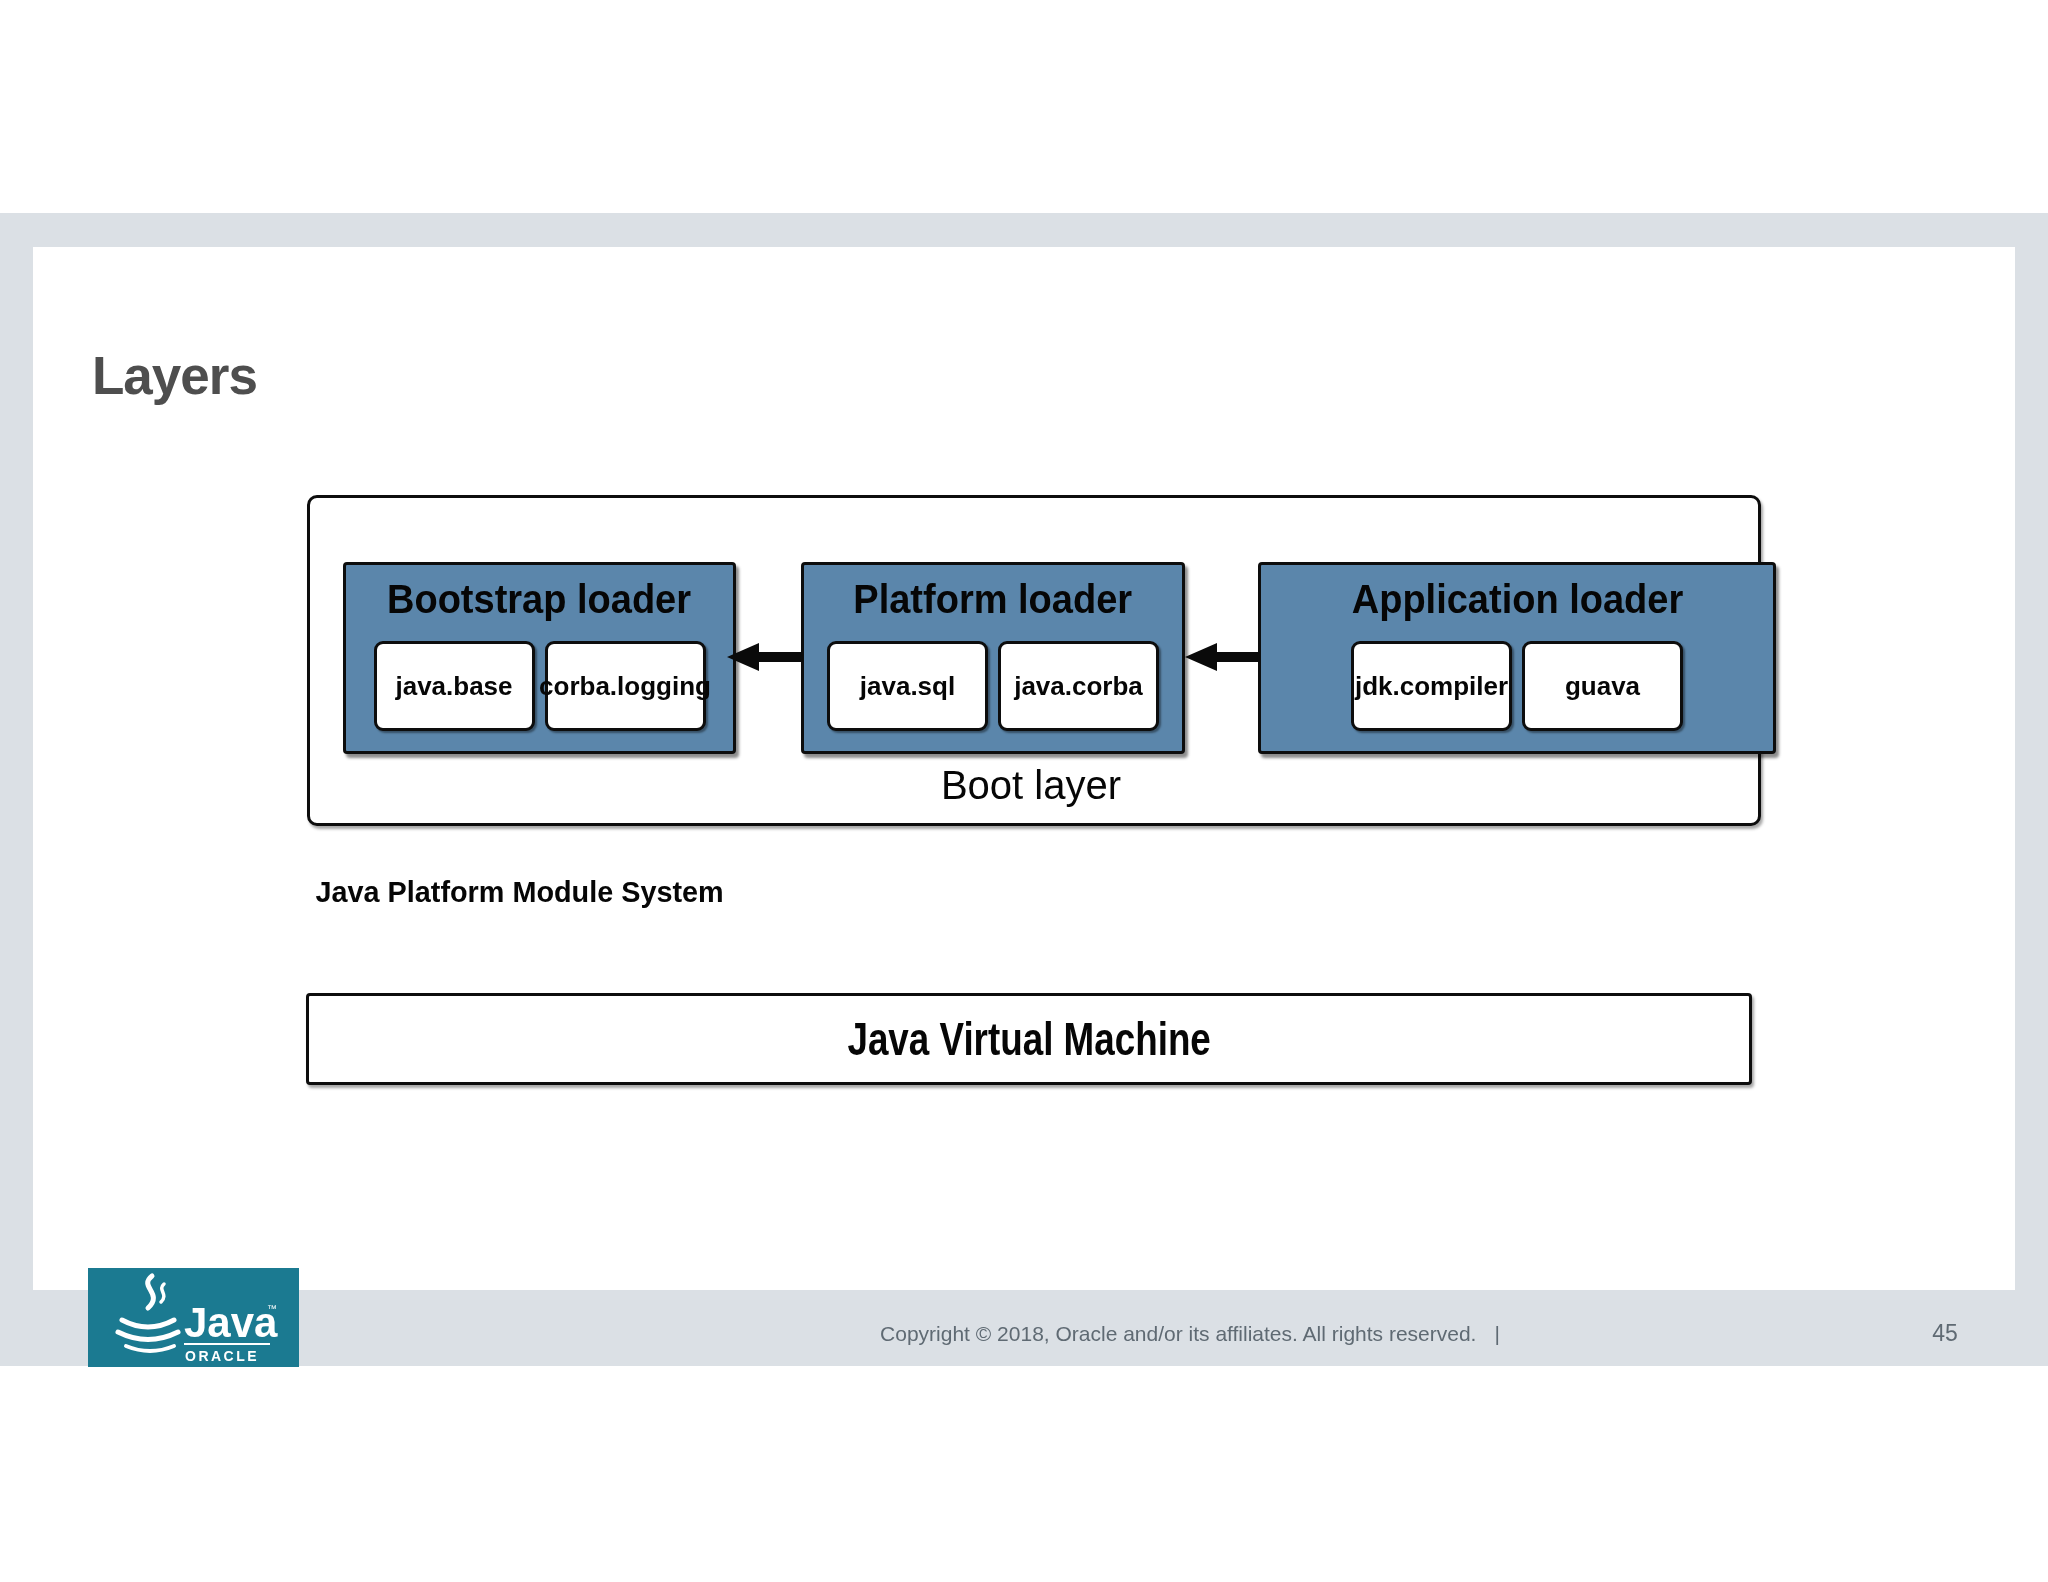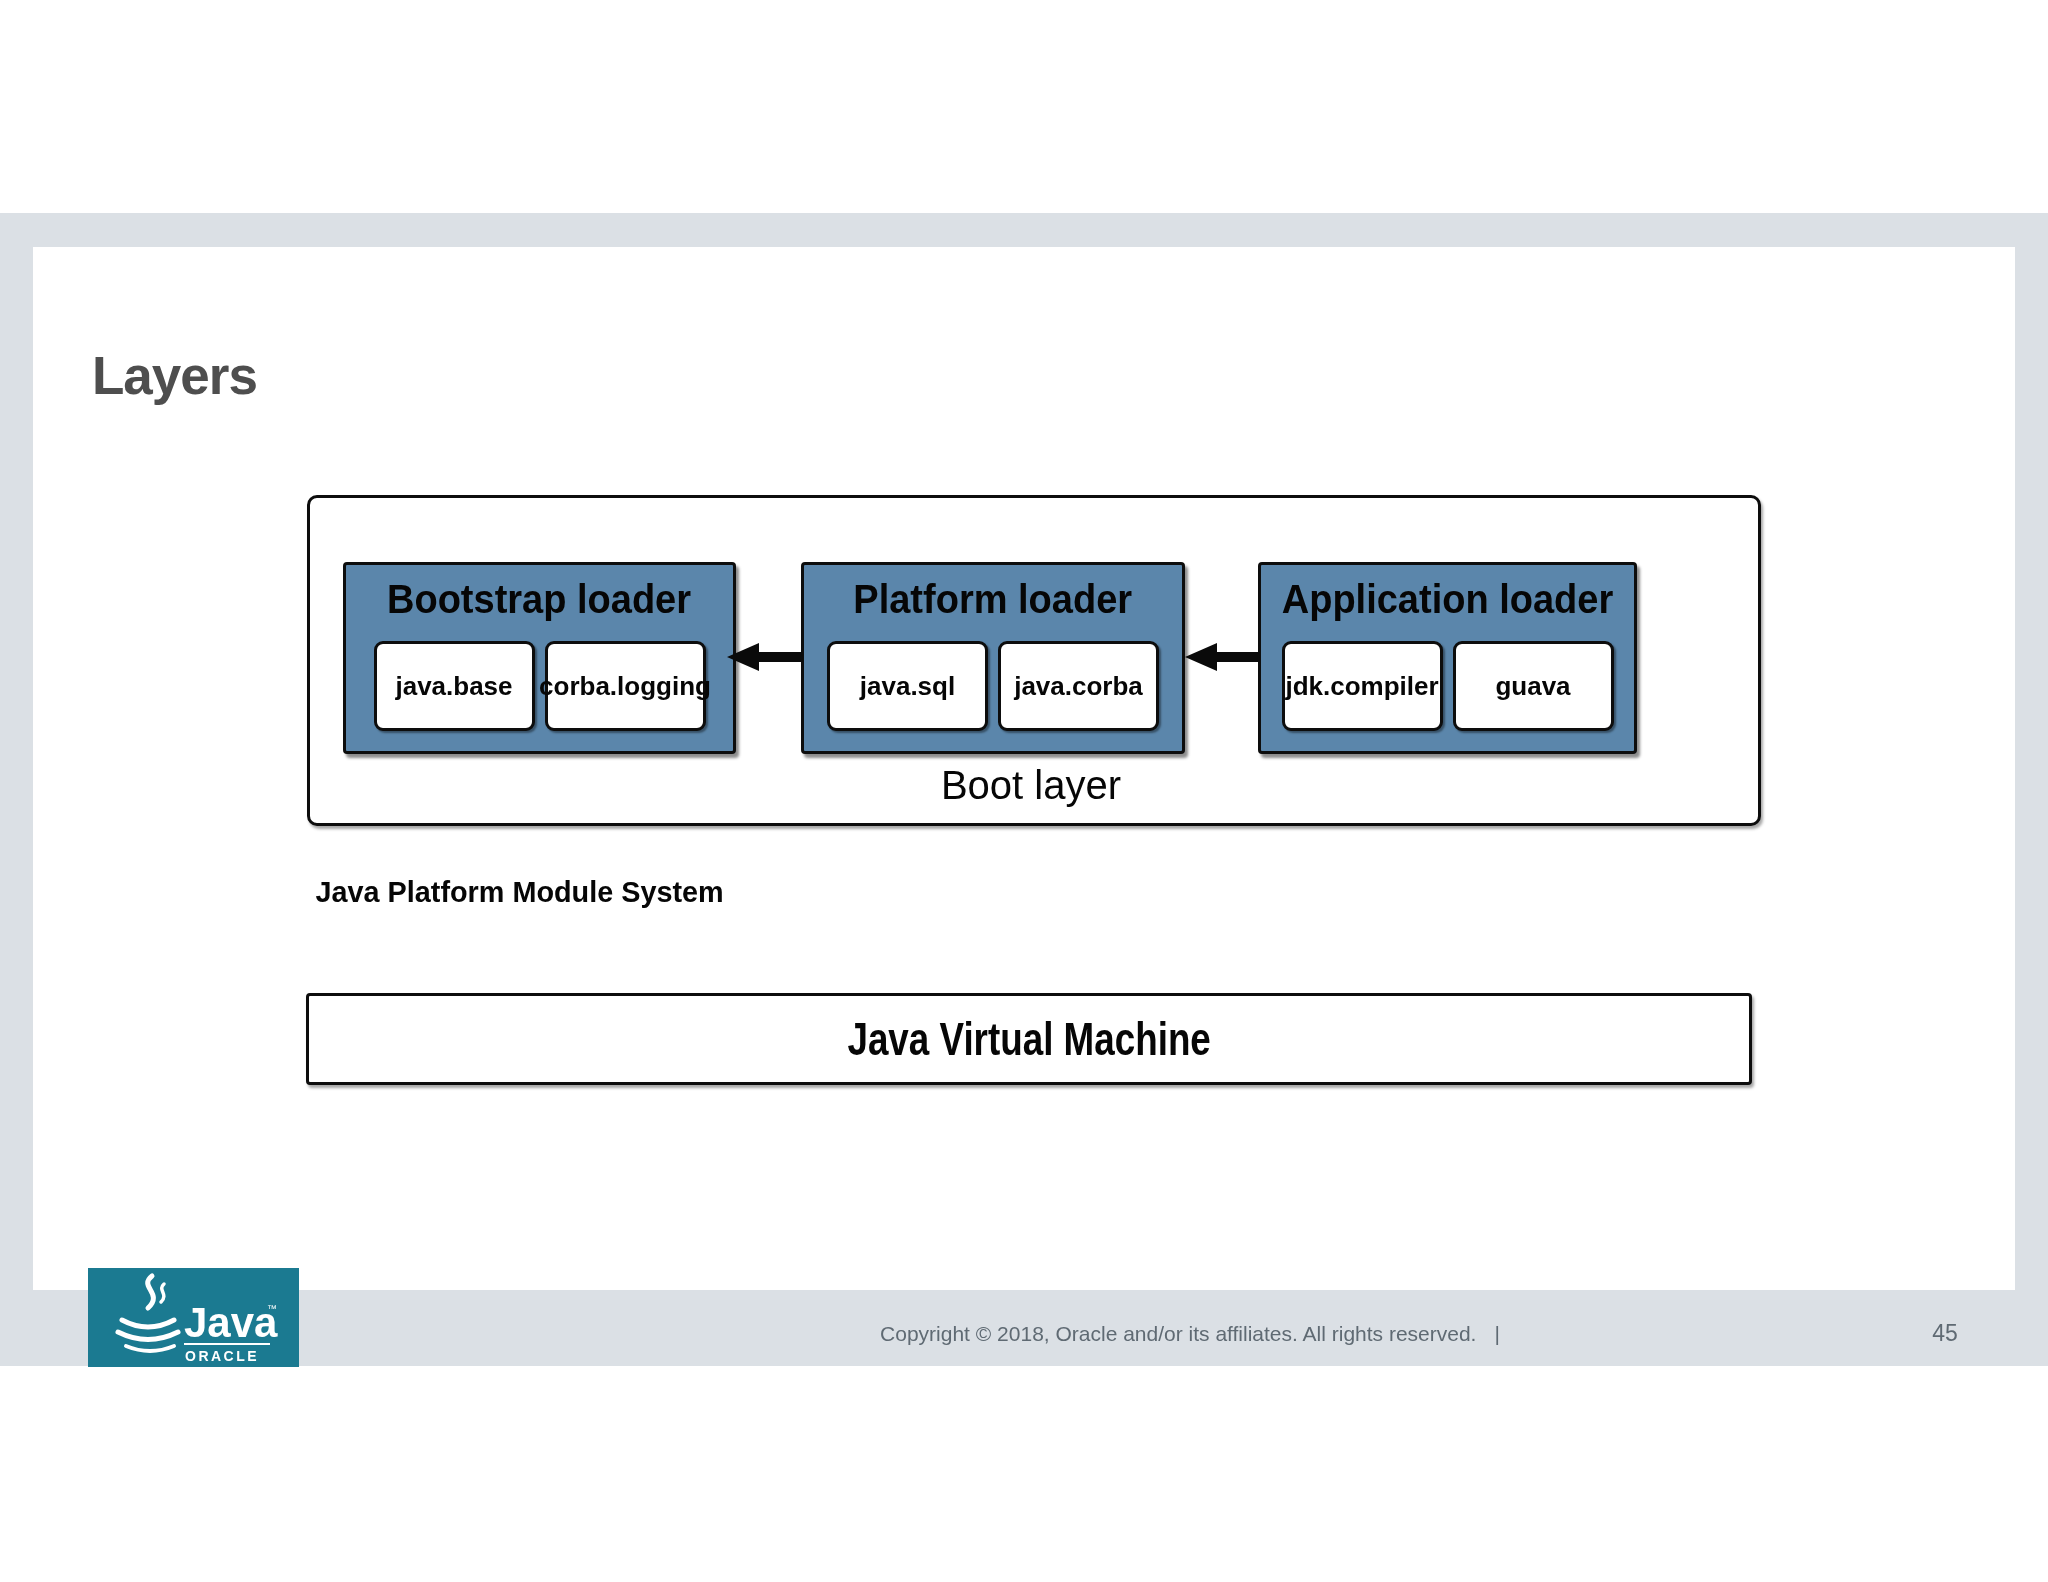--- a/index.html
+++ b/index.html
@@ -23,21 +23,21 @@
     box-shadow:2px 3px 3px rgba(0,0,0,0.35);
   }
   .loader{
     position:absolute;top:315px;height:192px;
     background:#5b86ab;border:3px solid #0d0d0d;border-radius:4px;
     box-shadow:3px 4px 3px rgba(0,0,0,0.45);
     box-sizing:border-box;
   }
   .loader-bootstrap{left:310px;width:393px;}
   .loader-platform{left:768px;width:384px;}
-  .loader-application{left:1225px;width:379px;}
+  .loader-application{left:1225px;width:518px;}
   .loader-title{
     margin-top:12px;text-align:center;
     font-size:40px;font-weight:bold;color:#060606;white-space:nowrap;
   }
   .loader-title span{display:inline-block;transform:scaleX(0.95);transform-origin:center;}
   .modules{
     position:absolute;left:0;top:76px;width:100%;
     display:flex;justify-content:center;gap:10px;
   }
   .module-box{

